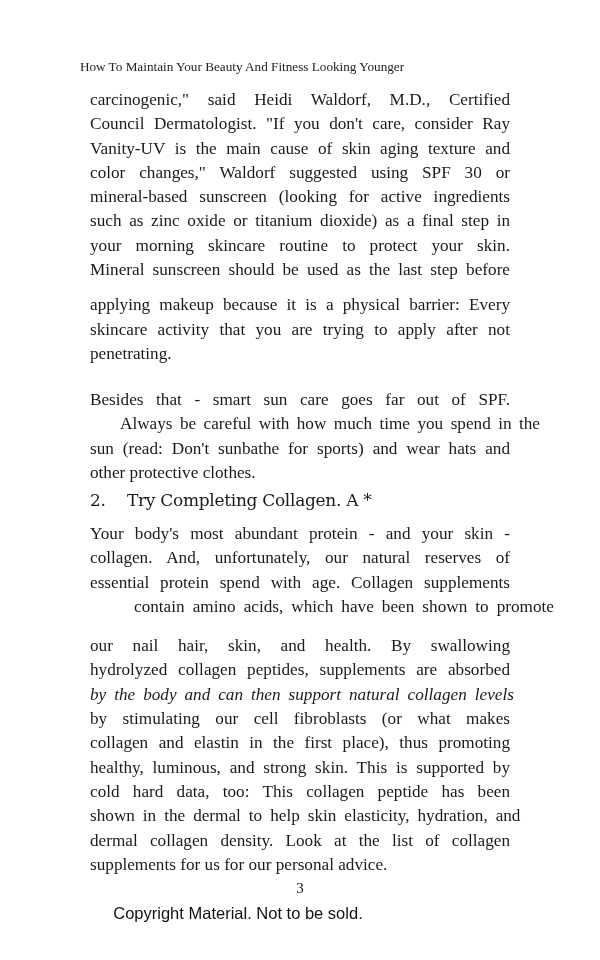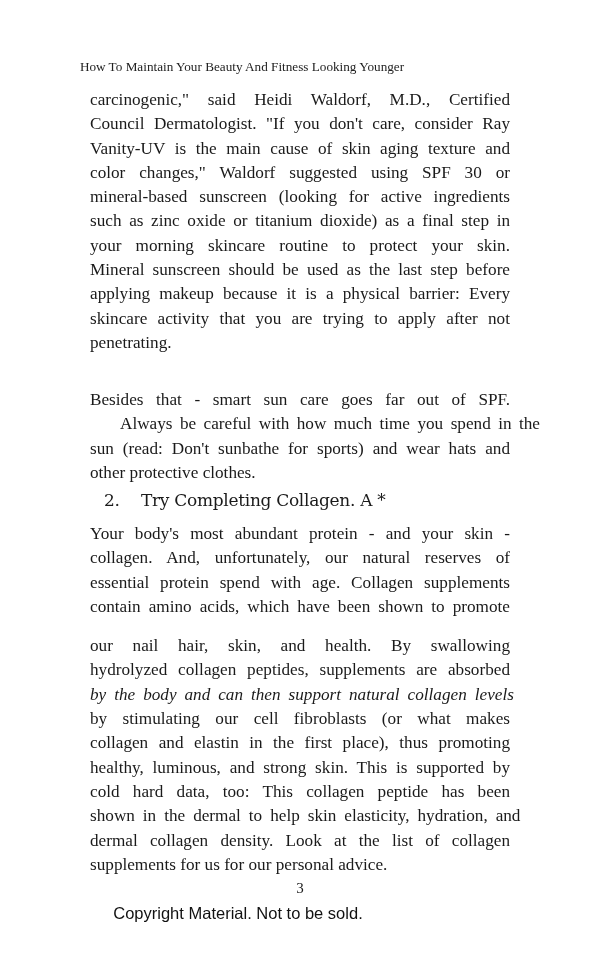--- a/index.html
+++ b/index.html
@@ -12,21 +12,21 @@
     position: absolute; left: 90px; width: 420px;
     font-family: "Liberation Serif", serif; font-size: 17.2px; line-height: 24.3px;
     text-align: justify; color: #1a1a1a;
   }
   .body-text .line { display: block; text-align: justify; text-align-last: justify; white-space: nowrap; }
   .body-text .line.last { text-align-last: left; }
   #p1 { top: 88px; }
   #p2 { top: 388px; }
   #p3 { top: 522px; }
   .heading {
-    position: absolute; top: 490px; left: 104px;
+    position: absolute; top: 490px; left: 90px;
     font-family: "DejaVu Serif", serif; font-size: 17px; color: #1a1a1a; letter-spacing: -0.3px;
   }
   .heading .num { display: inline-block; width: 37px; }
   .page-number {
     position: absolute; top: 880px; left: 0; width: 600px; text-align: center;
     font-family: "Liberation Serif", serif; font-size: 15px; color: #1a1a1a;
   }
   .copyright {
     position: absolute; top: 904px; left: 0; width: 476px; text-align: center;
     font-family: "Liberation Sans", sans-serif; font-size: 16.5px; color: #111;
@@ -39,40 +39,40 @@
 
 <div class="body-text" id="p1">
     <span class="line" style="white-space: nowrap; display: block; word-spacing: 14.3969px;">carcinogenic," said Heidi Waldorf, M.D., Certified</span>
     <span class="line" style="white-space: nowrap; display: block; word-spacing: 5.16295px;">Council Dermatologist. "If you don't care, consider Ray</span>
     <span class="line" style="white-space: nowrap; display: block; word-spacing: 5.28125px;">Vanity-UV is the main cause of skin aging texture and</span>
     <span class="line" style="white-space: nowrap; display: block; word-spacing: 9.59152px;">color changes," Waldorf suggested using SPF 30 or</span>
     <span class="line" style="white-space: nowrap; display: block; word-spacing: 7.54063px;">mineral-based sunscreen (looking for active ingredients</span>
     <span class="line" style="white-space: nowrap; display: block; word-spacing: 3.33807px;">such as zinc oxide or titanium dioxide) as a final step in</span>
     <span class="line" style="white-space: nowrap; display: block; word-spacing: 9.8125px;">your morning skincare routine to protect your skin.</span>
     <span class="line" style="white-space: nowrap; display: block; word-spacing: 3.86806px;">Mineral sunscreen should be used as the last step before</span>
-    <span class="line" style="white-space: nowrap; display: block; word-spacing: 4.89258px;">applying makeup because it is a physical barrier: Every</span>
+    <span class="line" style="white-space: nowrap; display: block; word-spacing: 4.89258px; margin-top: 11px;">applying makeup because it is a physical barrier: Every</span>
     <span class="line" style="white-space: nowrap; display: block; word-spacing: 5.99132px;">skincare activity that you are trying to apply after not</span>
     <span class="line last">penetrating.</span>
   </div>
 <div class="body-text" id="p2">
     <span class="line" style="white-space: nowrap; display: block; word-spacing: 8.29375px;">Besides that - smart sun care goes far out of SPF.</span>
     <span class="line" style="white-space: nowrap; display: block; word-spacing: 3.14531px; margin-left: 30px;">Always be careful with how much time you spend in the</span>
     <span class="line" style="white-space: nowrap; display: block; word-spacing: 4.58507px;">sun (read: Don't sunbathe for sports) and wear hats and</span>
     <span class="line last">other protective clothes.</span>
   </div>
 
 <div class="heading">
   <span class="num">2.</span><span>Try Completing Collagen. A *</span>
 </div>
 
 <div class="body-text" id="p3">
     <span class="line" style="white-space: nowrap; display: block; word-spacing: 6.89236px;">Your body's most abundant protein - and your skin -</span>
     <span class="line" style="white-space: nowrap; display: block; word-spacing: 10.2865px;">collagen. And, unfortunately, our natural reserves of</span>
     <span class="line" style="white-space: nowrap; display: block; word-spacing: 6.59375px;">essential protein spend with age. Collagen supplements</span>
-    <span class="line" style="white-space: nowrap; display: block; word-spacing: 3.75391px;">contain amino acids, which have been shown to promote</span>
+    <span class="line" style="white-space: nowrap; display: block; word-spacing: 3.75391px; margin-left: 44px;">contain amino acids, which have been shown to promote</span>
     <span class="line" style="white-space: nowrap; display: block; word-spacing: 15.3616px; margin-top: 15px;">our nail hair, skin, and health. By swallowing</span>
     <span class="line" style="white-space: nowrap; display: block; word-spacing: 6.4875px;">hydrolyzed collagen peptides, supplements are absorbed</span>
     <span class="line" style="white-space: nowrap; display: block; word-spacing: 3.65625px; font-style: italic;">by the body and can then support natural collagen levels</span>
     <span class="line" style="white-space: nowrap; display: block; word-spacing: 11.1071px;">by stimulating our cell fibroblasts (or what makes</span>
     <span class="line" style="white-space: nowrap; display: block; word-spacing: 6.14062px;">collagen and elastin in the first place), thus promoting</span>
     <span class="line" style="white-space: nowrap; display: block; word-spacing: 4.51953px;">healthy, luminous, and strong skin. This is supported by</span>
     <span class="line" style="white-space: nowrap; display: block; word-spacing: 8.92773px;">cold hard data, too: This collagen peptide has been</span>
     <span class="line" style="white-space: nowrap; display: block; word-spacing: 3.66667px;">shown in the dermal to help skin elasticity, hydration, and</span>
     <span class="line" style="white-space: nowrap; display: block; word-spacing: 7.95312px;">dermal collagen density. Look at the list of collagen</span>
     <span class="line last">supplements for us for our personal advice.</span>

